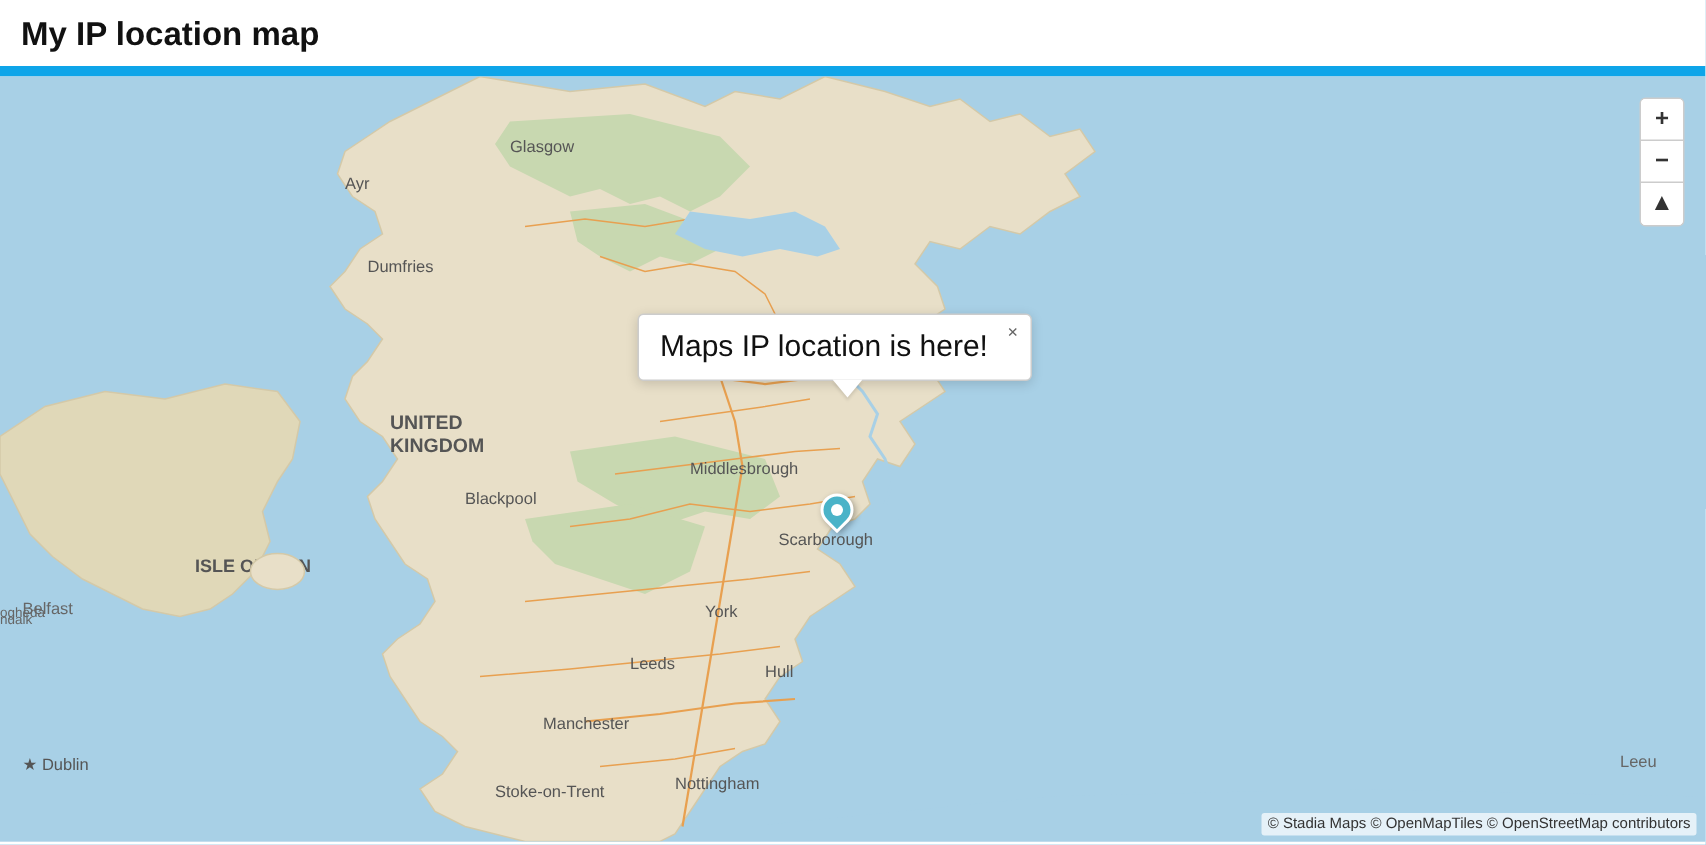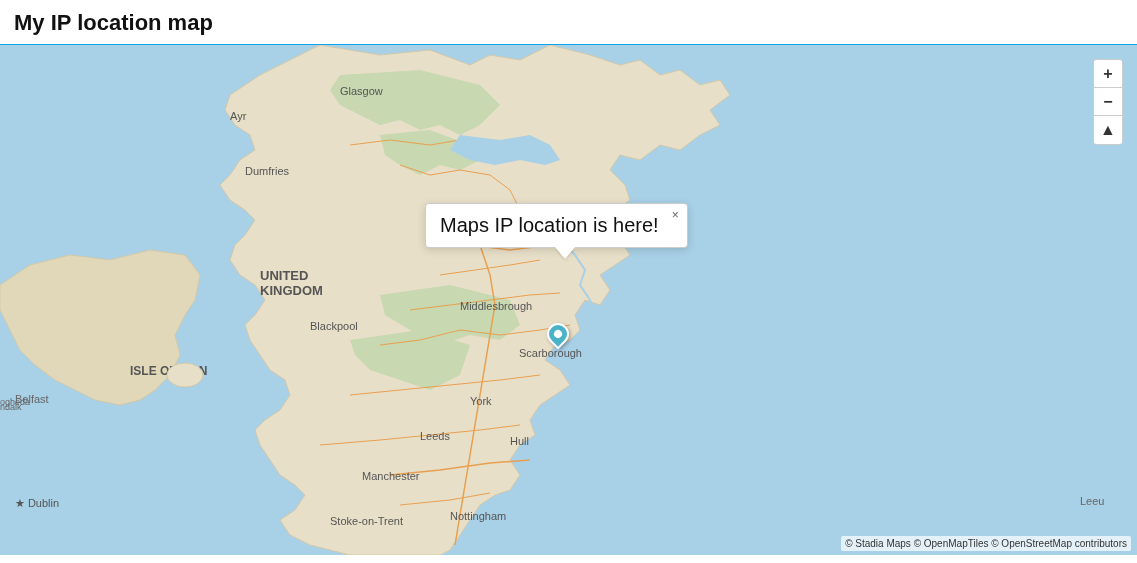--- a/index.html
+++ b/index.html
@@ -9,21 +9,21 @@
       width: 1137px;
       height: 563px;
       overflow: hidden;
     }
     #page-title {
       padding: 10px 14px 8px 14px;
       font-size: 22px;
       font-weight: bold;
       color: #111;
       background: #fff;
-      border-bottom: 1px solid #0ea5e9;
+      border-bottom: 7px solid #0ea5e9;
     }
     #map-container {
       position: relative;
       width: 1137px;
       height: 510px;
       overflow: hidden;
       background: #a8d0e6;
     }
 
     

